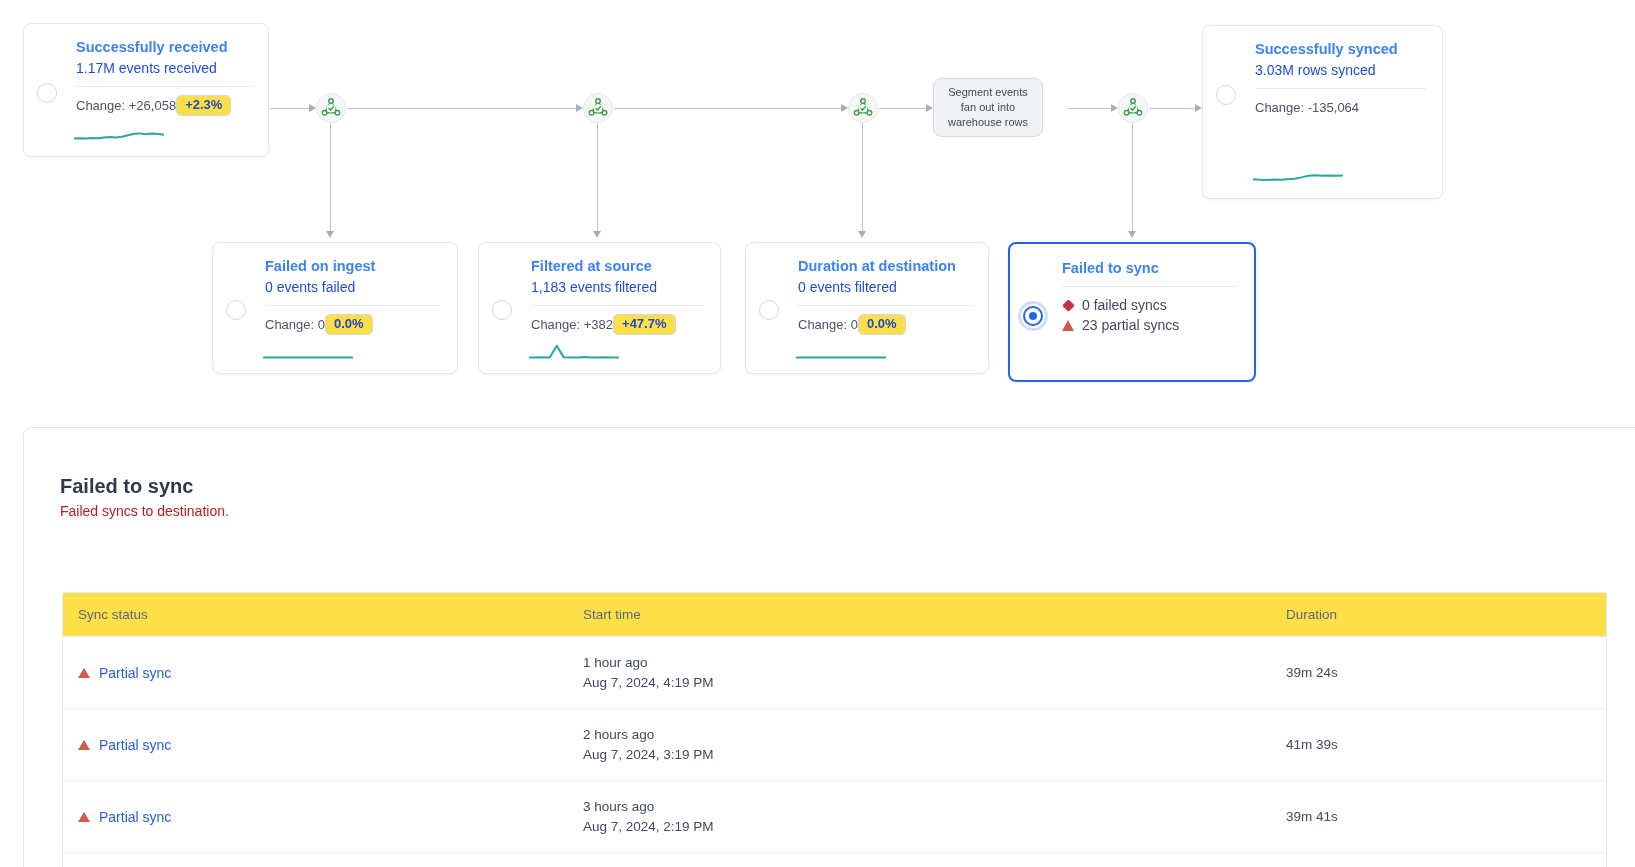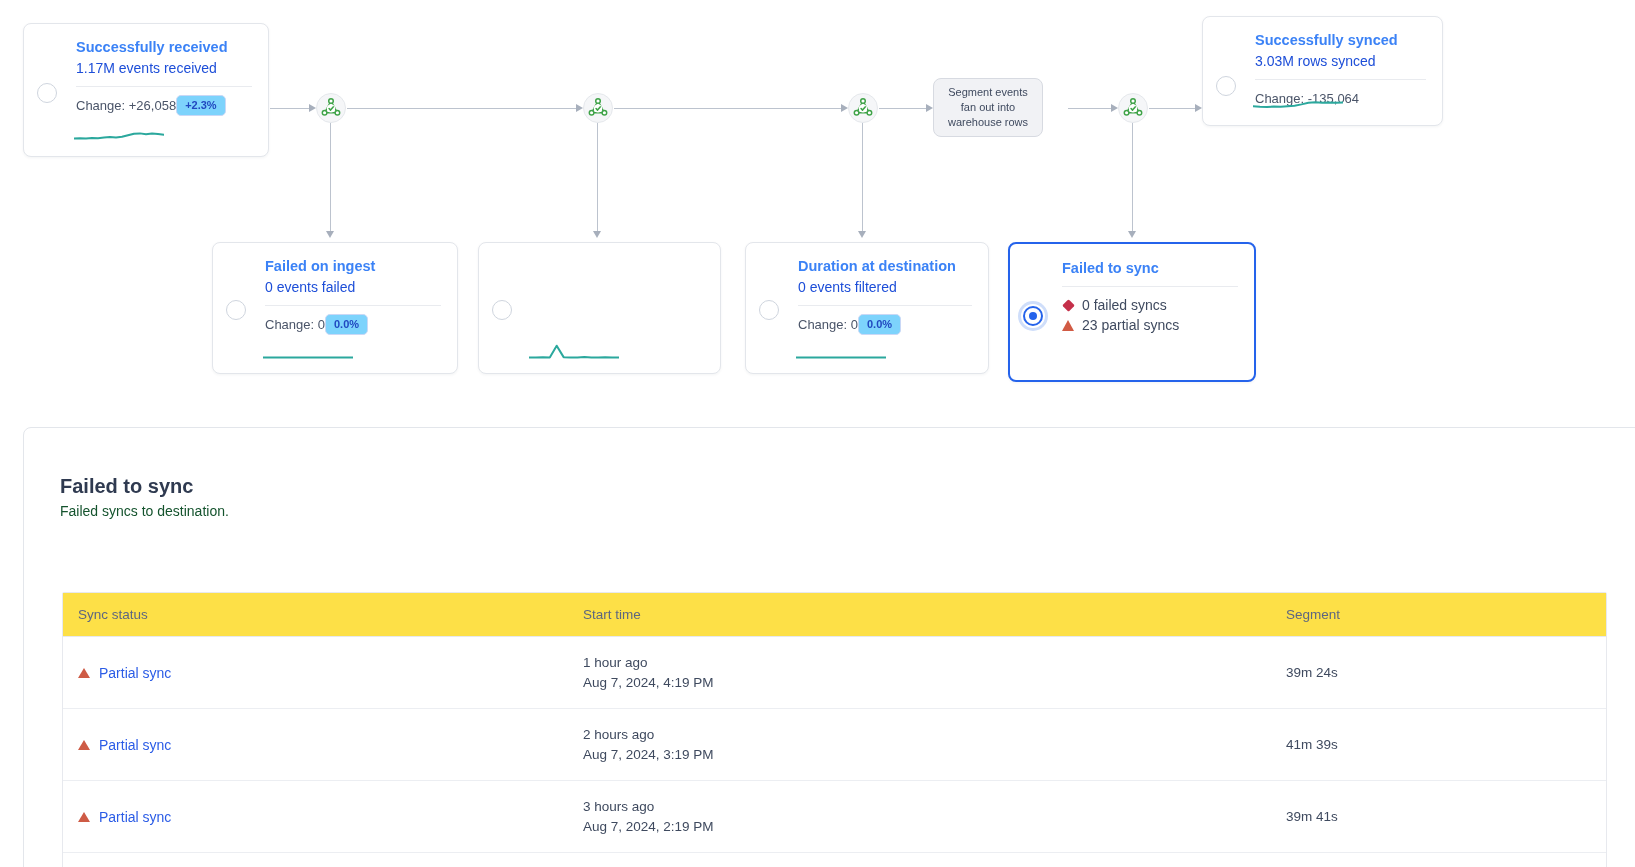--- a/index.html
+++ b/index.html
@@ -10,21 +10,21 @@
   
   .node-card { position: absolute; background: #fff; border: 1px solid #e3e6eb;
     border-radius: 8px; box-shadow: 0 1px 3px rgba(20,30,50,0.05); }
   .node-card.selected { border: 2px solid #2563eb; }
   .node-content { margin: 13px 16px 0 52px; }
   .n-title { font-size: 14.5px; font-weight: 700; color: #3b82f6; line-height: 21px; white-space: nowrap; }
   .n-sub { font-size: 14px; color: #1d4ed8; line-height: 21px; white-space: nowrap; }
   .n-div { border: 0; border-top: 1px solid #e9ebef; margin-top: 7px; }
   .n-change-row { display: flex; justify-content: flex-start; align-items: center; margin-top: 7px; height: 22px; }
   .n-change { font-size: 13px; color: #4a5468; white-space: nowrap; }
-  .badge { font-size: 11px; font-weight: 700; color: #2148c0; background: #7dd3fc;
+  .badge { font-size: 13px; font-weight: 700; color: #2148c0; background: #fde047;
     border: 1px solid #c9d8f6; border-radius: 5px; padding: 1px 8px 2px; line-height: 16px; }
   .radio { position: absolute; left: 13px; width: 20px; height: 20px; border-radius: 50%;
     border: 1.5px solid #cfd5de; background: #fff; }
   .radio.checked { border: 2px solid #2563eb; display: flex; align-items: center; justify-content: center;
     box-shadow: 0 0 0 2px #fff, 0 0 0 5px #cfdefa; }
   .radio.checked::after { content: ""; width: 8px; height: 8px; border-radius: 50%; background: #2563eb; }
   .spark { position: absolute; left: 50px; right: 16px; bottom: 12px; height: 18px; }
   .spark polyline { fill: none; stroke: #2ba89d; stroke-width: 2; vector-effect: non-scaling-stroke;
     stroke-linecap: round; stroke-linejoin: round; }
 
@@ -48,21 +48,21 @@
 
   .fanout-note { position: absolute; left: 933px; top: 78px; width: 110px; height: 59px;
     background: #f1f2f5; border: 1px solid #d7dae1; border-radius: 8px;
     display: flex; flex-direction: column; align-items: center; justify-content: center;
     font-size: 11px; line-height: 15px; color: #3f4a5f; text-align: center; }
 
   
   .section-card { position: absolute; left: 23px; top: 427px; width: 1640px; height: 470px;
     background: #fff; border: 1px solid #e3e6eb; border-radius: 8px; }
   .sec-title { position: absolute; left: 60px; top: 475px; font-size: 20px; font-weight: 700; color: #2f3a50; }
-  .sec-sub { position: absolute; left: 60px; top: 503px; font-size: 14px; color: #14532d; }
+  .sec-sub { position: absolute; left: 60px; top: 503px; font-size: 14px; color: #b91c1c; }
 
   .table { position: absolute; left: 62px; top: 592px; width: 1545px;
     border: 1px solid #e7e9ee; border-radius: 2px; background: #fff; }
   .trow { display: grid; grid-template-columns: 520px 703px 1fr; align-items: center; }
   .thead { height: 44px; background: #fde047; border-bottom: 1px solid #e7e9ee;
     font-size: 13.5px; color: #5d6680; }
   .tbody-row { height: 72px; border-bottom: 1px solid #eceef2; background: #fff; }
   .tbody-row.cut { height: 72px; border-bottom: 0; }
   .cell-status { padding-left: 15px; display: flex; align-items: center; }
   .status-link { color: #2b5ce6; font-size: 14px; text-decoration: none; cursor: pointer; }
@@ -149,21 +149,21 @@
         <div class="n-change-row">
           <span class="n-change">Change: +26,058</span>
           <span class="badge">+2.3%</span>
         </div>
       </div>
       <svg class="spark" viewBox="0 0 100 20" preserveAspectRatio="none">
           <polyline points="0.00,14 6.67,13.6 13.33,13.9 20.00,13.3 26.67,13.5 33.33,12.9 40.00,12.3 46.67,12.7 53.33,11.9 60.00,10.2 66.67,8.6 73.33,8.2 80.00,9.1 86.67,8.4 93.33,8.9 100.00,9.8"></polyline>
         </svg>
     </div>
 
-    <div class="node-card" style="left:1202px;top:16px;width:241px;height:110px">
+    <div class="node-card" style="left:1202px;top:25px;width:241px;height:174px">
       <span class="radio" style="top:59px"></span>
       <div class="node-content">
         <div class="n-title">Successfully synced</div>
         <div class="n-sub">3.03M rows synced</div>
         <hr class="n-div">
         <div class="n-change-row">
           <span class="n-change">Change: -135,064</span>
         </div>
       </div>
       <svg class="spark" viewBox="0 0 100 20" preserveAspectRatio="none">
@@ -182,20 +182,29 @@
           <span class="badge">0.0%</span>
         </div>
       </div>
       <svg class="spark" viewBox="0 0 100 20" preserveAspectRatio="none">
           <polyline points="0.00,16 11.11,16 22.22,16 33.33,16 44.44,16 55.56,16 66.67,16 77.78,16 88.89,16 100.00,16"></polyline>
         </svg>
     </div>
 
     <div class="node-card" style="left:478px;top:242px;width:243px;height:132px">
       <span class="radio" style="top:57px"></span>
+      <div class="node-content">
+        <div class="n-title">Filtered at source</div>
+        <div class="n-sub">1,183 events filtered</div>
+        <hr class="n-div">
+        <div class="n-change-row">
+          <span class="n-change">Change: +382</span>
+          <span class="badge">+47.7%</span>
+        </div>
+      </div>
       <svg class="spark" viewBox="0 0 100 20" preserveAspectRatio="none">
           <polyline points="0.00,16 7.69,16 15.38,15.7 23.08,16 30.77,3 38.46,15.7 46.15,16 53.85,16 61.54,15.6 69.23,16 76.92,16 84.62,15.7 92.31,16 100.00,16"></polyline>
         </svg>
     </div>
 
     <div class="node-card" style="left:745px;top:242px;width:244px;height:132px">
       <span class="radio" style="top:57px"></span>
       <div class="node-content">
         <div class="n-title">Duration at destination</div>
         <div class="n-sub">0 events filtered</div>
@@ -230,21 +239,21 @@
   </div>
 
   <div class="section-card"></div>
   <div class="sec-title">Failed to sync</div>
   <div class="sec-sub">Failed syncs to destination.</div>
 
   <div class="table">
     <div class="trow thead">
       <div class="cell-status">Sync status</div>
       <div>Start time</div>
-      <div>Segment</div>
+      <div>Duration</div>
     </div>
 
     <div class="trow tbody-row">
       <div class="cell-status">
         <span class="tri-sm"></span>
         <a class="status-link">Partial sync</a>
       </div>
       <div class="cell-start">
         <div>1 hour ago</div>
         <div>Aug 7, 2024, 4:19 PM</div>

